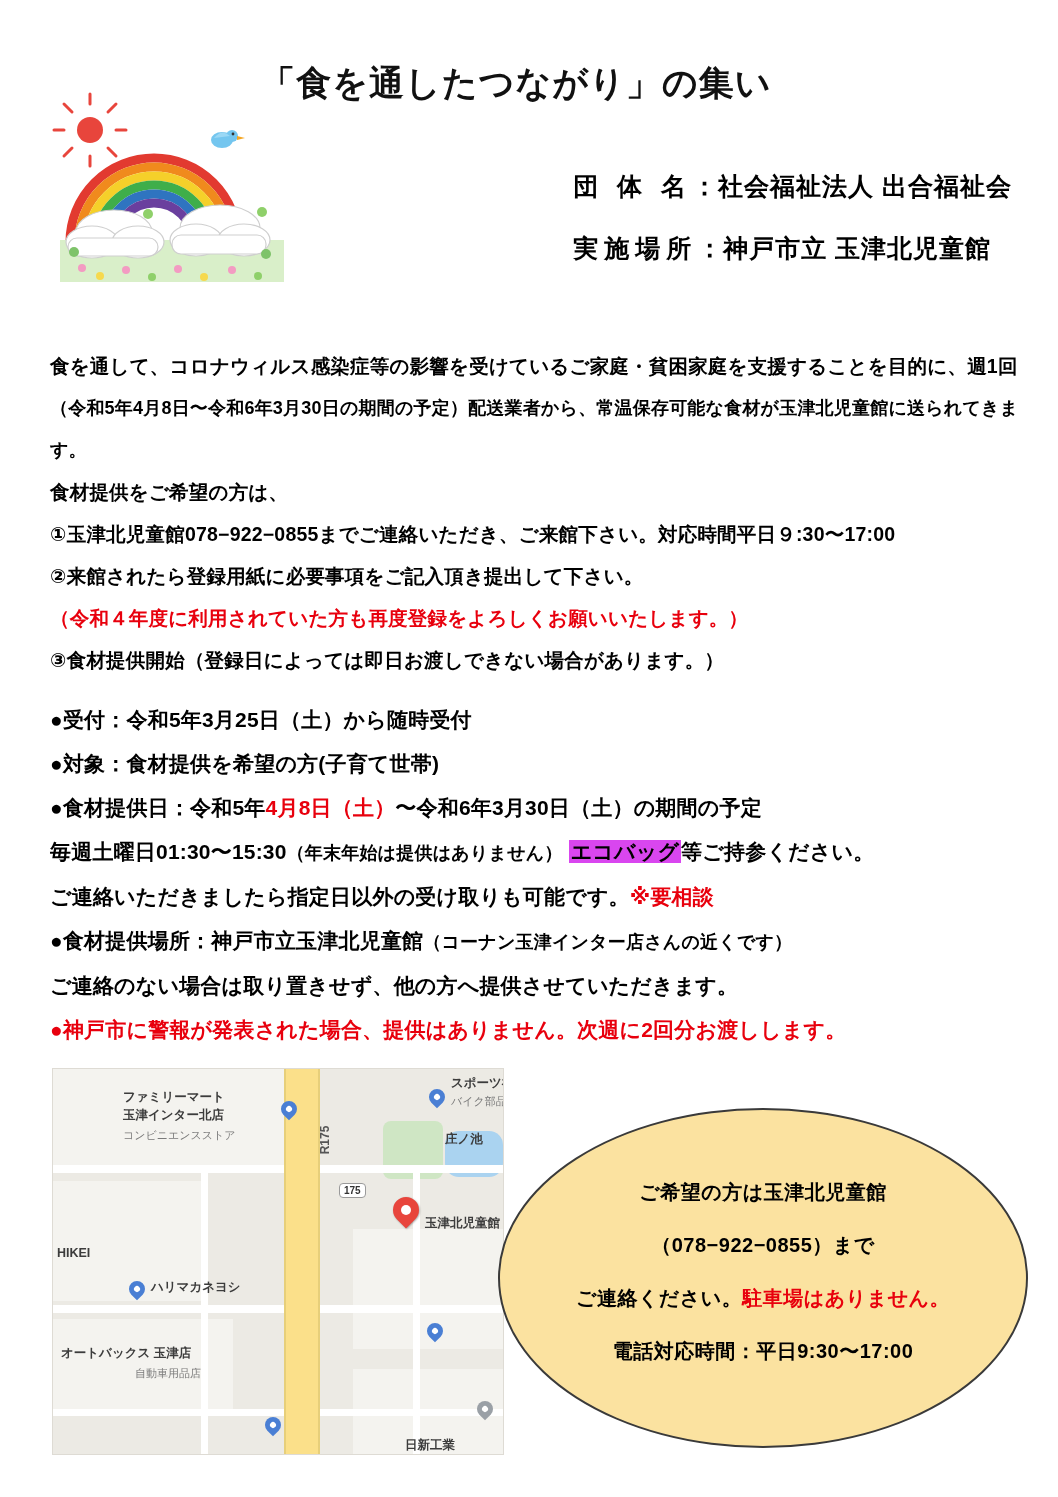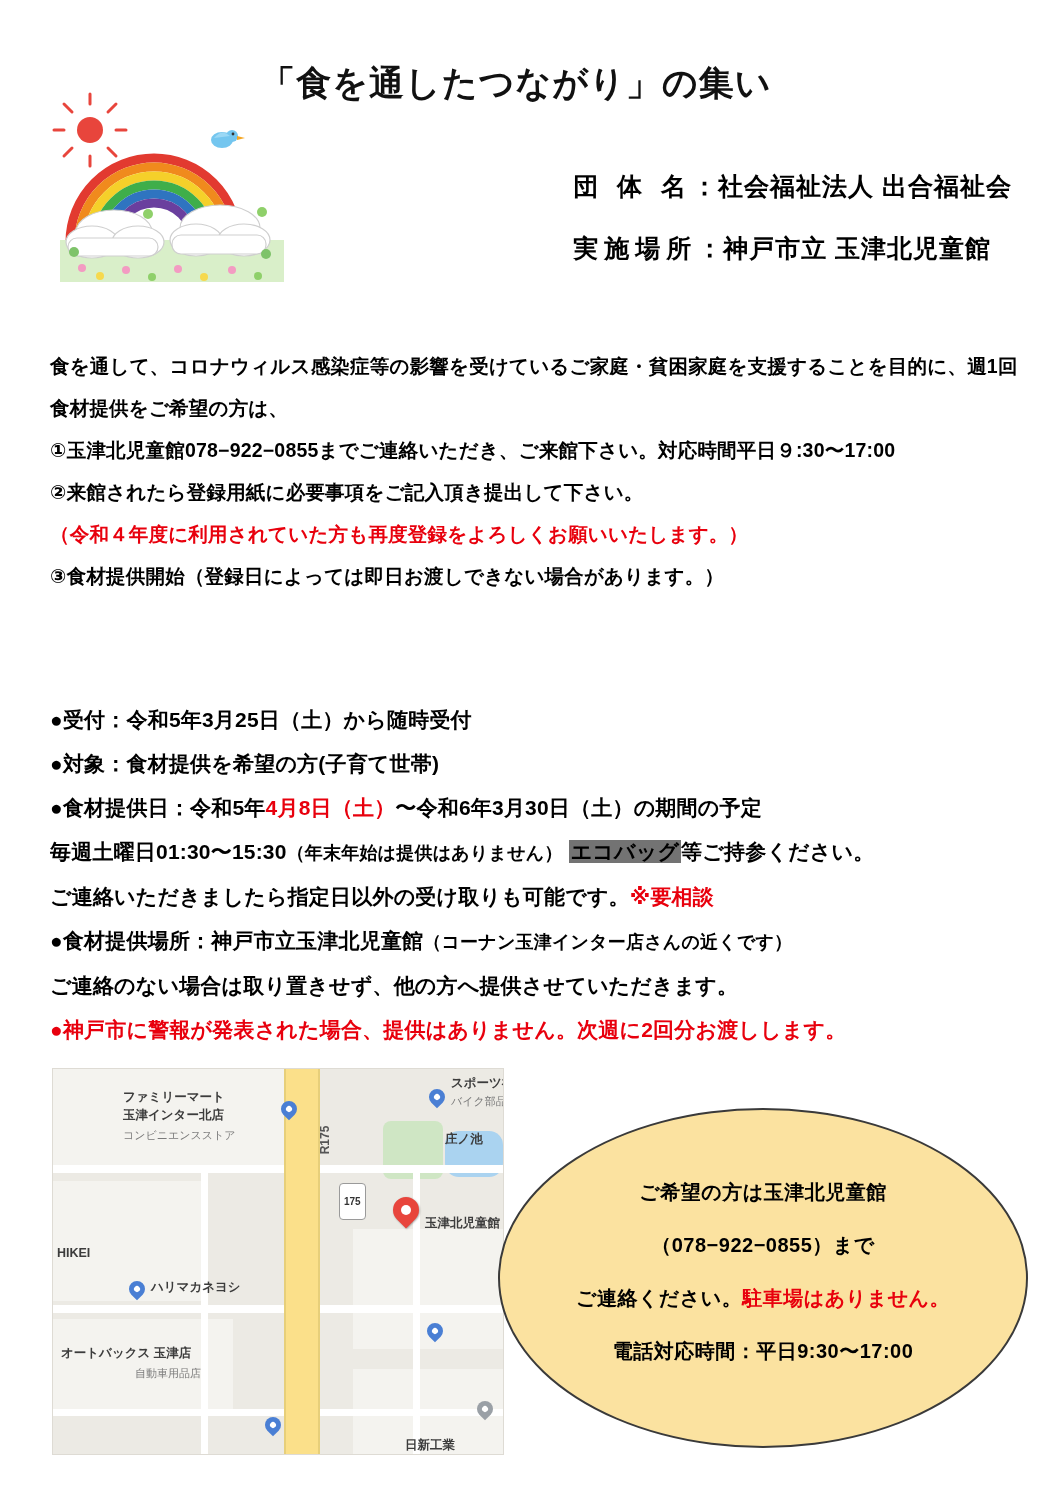--- a/index.html
+++ b/index.html
@@ -55,21 +55,21 @@
     left: 50px;
     top: 345px;
     width: 970px;
     font-size: 19.5px;
     font-weight: bold;
     line-height: 42px;
     letter-spacing: 0.2px;
   }
   .body-text .small { font-size: 18px; }
   .red { color: #e8000d; }
-  .hl { background: #737373; padding: 0 2px; }
+  .hl { background: #d946ef; padding: 0 2px; }
 
   .detail-list {
     position: absolute;
     left: 50px;
     top: 698px;
     width: 970px;
     font-size: 21px;
     font-weight: bold;
     line-height: 44px;
     letter-spacing: 0.2px;
@@ -108,21 +108,21 @@
     background: #aad3f0;
   }
   .map .shield {
     position: absolute;
     background: #ffffff;
     border: 1.5px solid #9a9a9a;
     border-radius: 4px;
     font-size: 10px;
     font-weight: bold;
     color: #333;
-    padding: 12px 4px;
+    padding: 1px 4px;
   }
   .map .route-label {
     position: absolute;
     font-size: 12px;
     font-weight: bold;
     color: #555;
     transform: rotate(-90deg);
   }
   .map .lbl {
     position: absolute;
@@ -269,20 +269,21 @@
   <div>
     <span class="lbl">団 体 名</span><span>：</span><span>社会福祉法人 出合福祉会</span>
   </div>
   <div>
     <span class="lbl">実施場所</span><span>：</span><span>神戸市立 玉津北児童館</span>
   </div>
 </div>
 
 <div class="body-text">
   <div>食を通して、コロナウィルス感染症等の影響を受けているご家庭・貧困家庭を支援することを目的に、週1回</div>
+  <div class="small">（令和5年4月8日〜令和6年3月30日の期間の予定）配送業者から、常温保存可能な食材が玉津北児童館に送られてきます。</div>
   <div>食材提供をご希望の方は、</div>
   <div>①玉津北児童館078−922−0855までご連絡いただき、ご来館下さい。対応時間平日９:30〜17:00</div>
   <div>②来館されたら登録用紙に必要事項をご記入頂き提出して下さい。</div>
   <div class="red">（令和４年度に利用されていた方も再度登録をよろしくお願いいたします。）</div>
   <div>③食材提供開始（登録日によっては即日お渡しできない場合があります。）</div>
 </div>
 
 <div class="detail-list">
   <div>
     <span>●受付：</span><span>令和5年3月25日（土）から随時受付</span>

